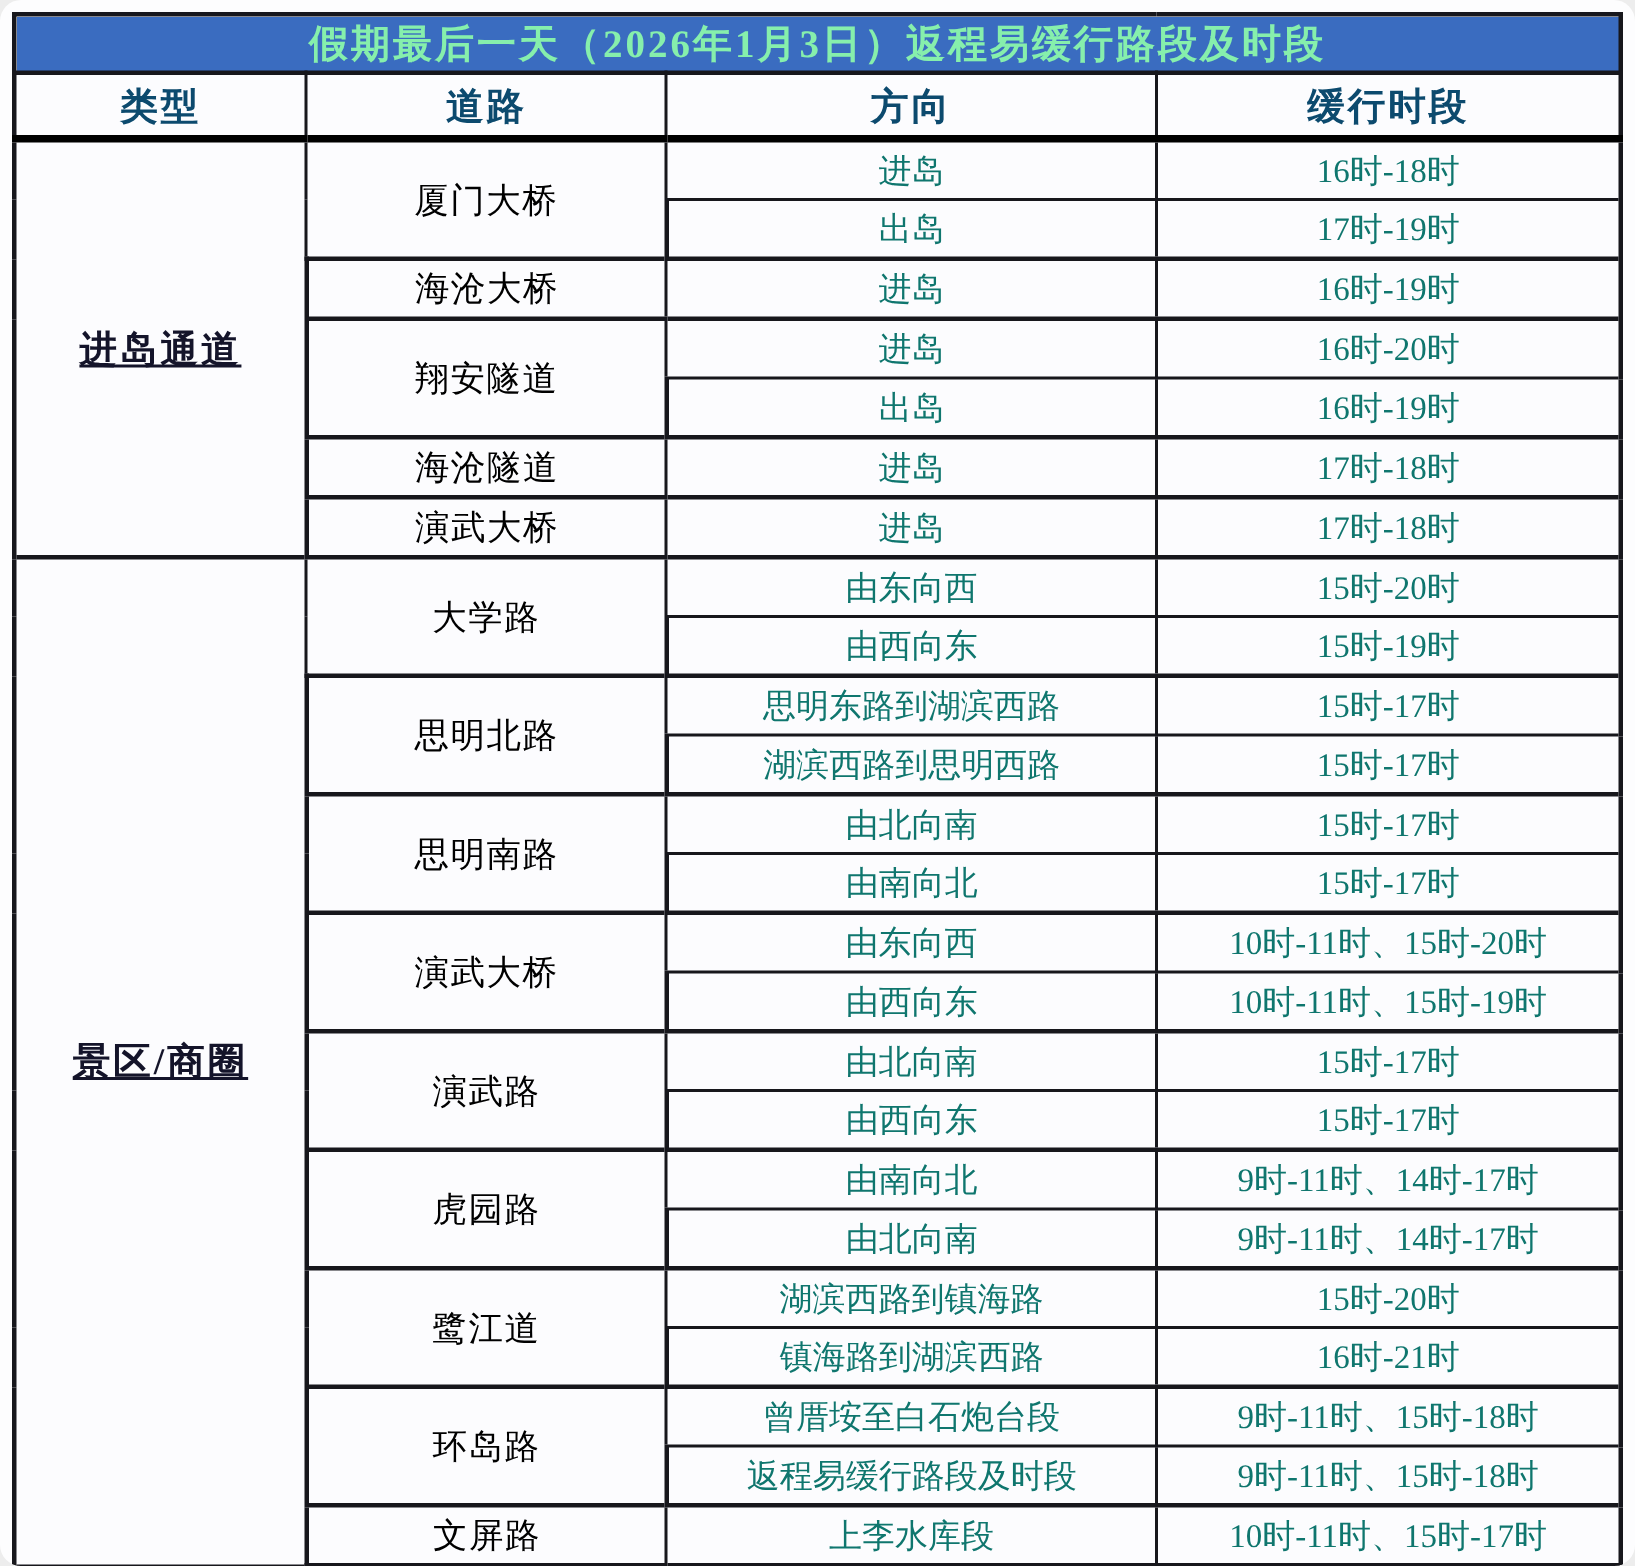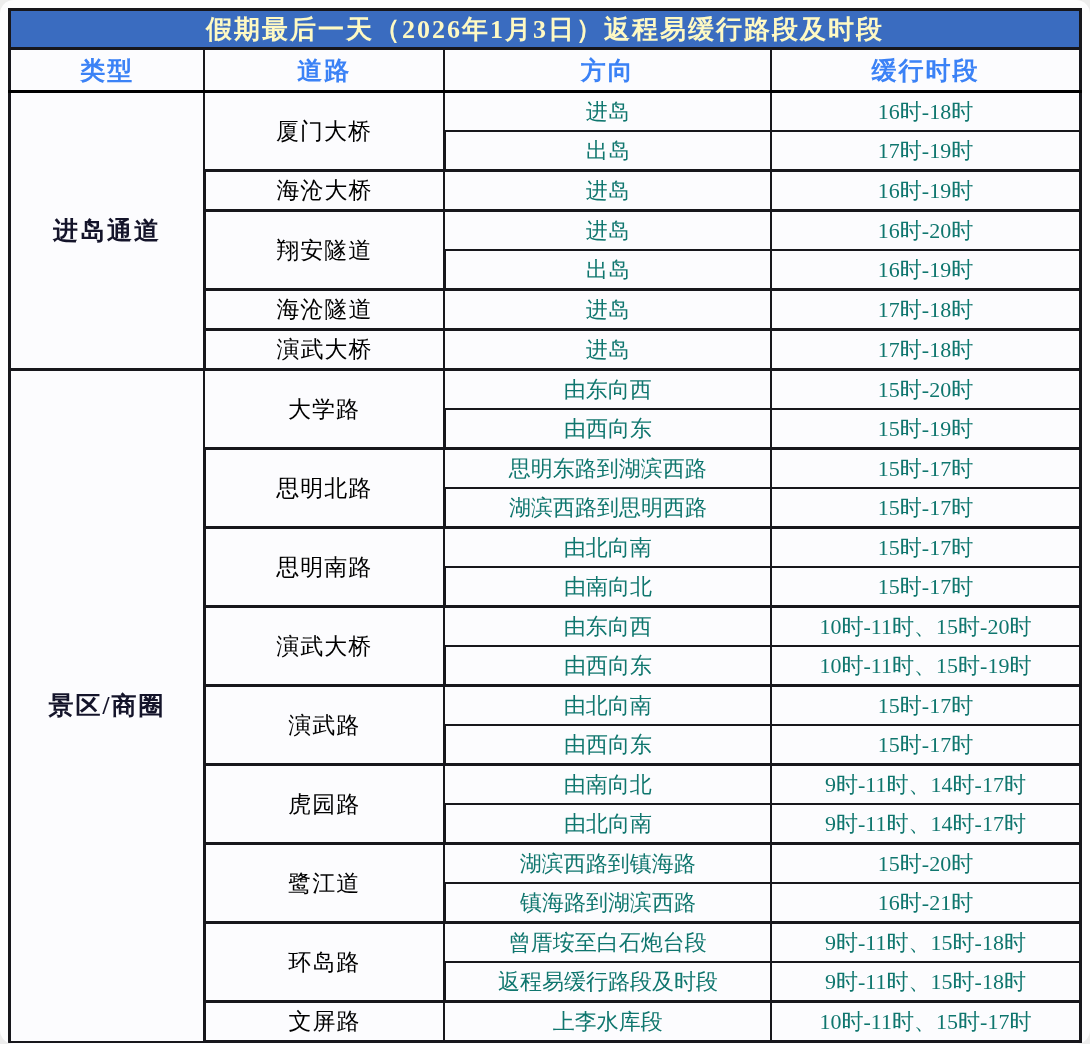--- a/index.html
+++ b/index.html
@@ -34,43 +34,44 @@
     text-align: center;
     vertical-align: middle;
     padding: 0 4px;
     overflow: hidden;
     white-space: nowrap;
   }
   
   tr.title-row th {
     height: 36px;
     background: #3a6cc0;
-    color: #fef9c3;
+    color: #86efac;
     font-size: 26px;
     font-weight: bold;
     letter-spacing: 2px;
     border: 3px solid #17171c;
   }
   
   tr.header-row th {
     height: 40px;
     background: #fcfcfe;
-    color: #3b82f6;
+    color: #0c4a6e;
     font-size: 25px;
     font-weight: bold;
-    border-bottom: 3px solid #000000;
+    border-bottom: 5px solid #000000;
     letter-spacing: 2px;
   }
   
   table.traffic tbody td { height: 37px; }
   td.type-cell {
     font-weight: bold;
     color: #14142a;
     font-size: 25px;
     letter-spacing: 2px;
+    text-decoration: underline;
   }
   td.road-cell {
     color: #000000;
     font-size: 23px;
     letter-spacing: 1px;
   }
   td.dir-cell, td.time-cell {
     color: #0f766e;
     font-size: 22px;
   }

